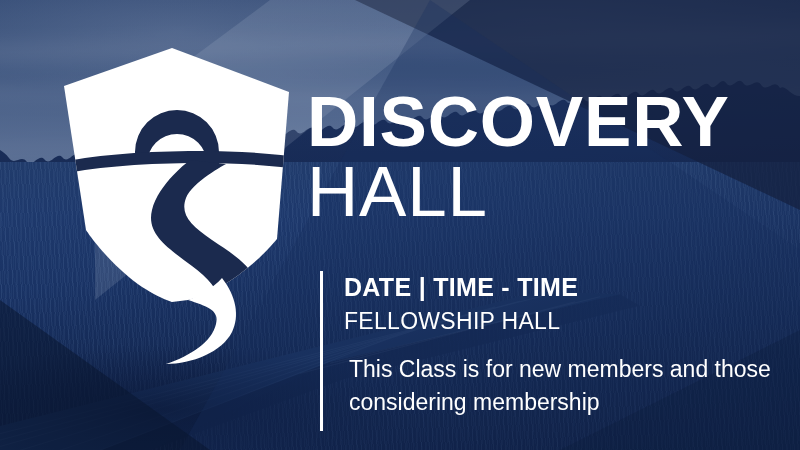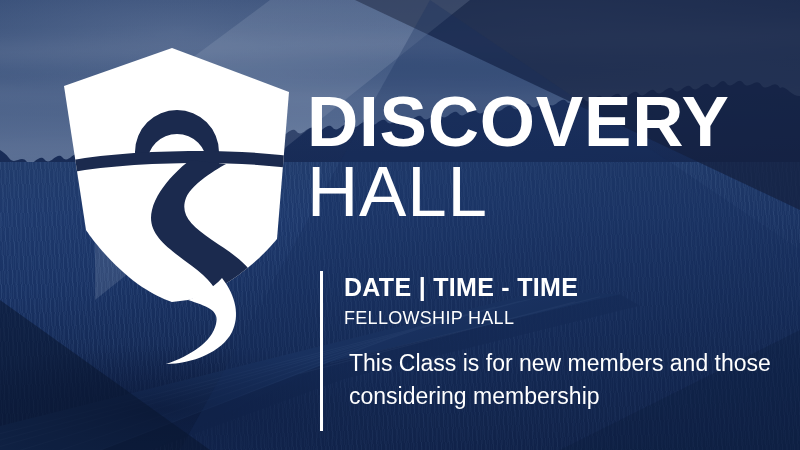--- a/index.html
+++ b/index.html
@@ -136,21 +136,21 @@
   .d-date {
     color: #ffffff;
     font-size: 25px;
     font-weight: 700;
     letter-spacing: .3px;
     margin: 0 0 6px 0;
     white-space: nowrap;
   }
   .d-place {
     color: #ffffff;
-    font-size: 18px;
+    font-size: 23px;
     font-weight: 300;
     letter-spacing: .3px;
     margin: 0 0 18px 0;
     white-space: nowrap;
   }
   .d-desc {
     color: #ffffff;
     font-size: 23px;
     font-weight: 300;
     letter-spacing: 0px;

